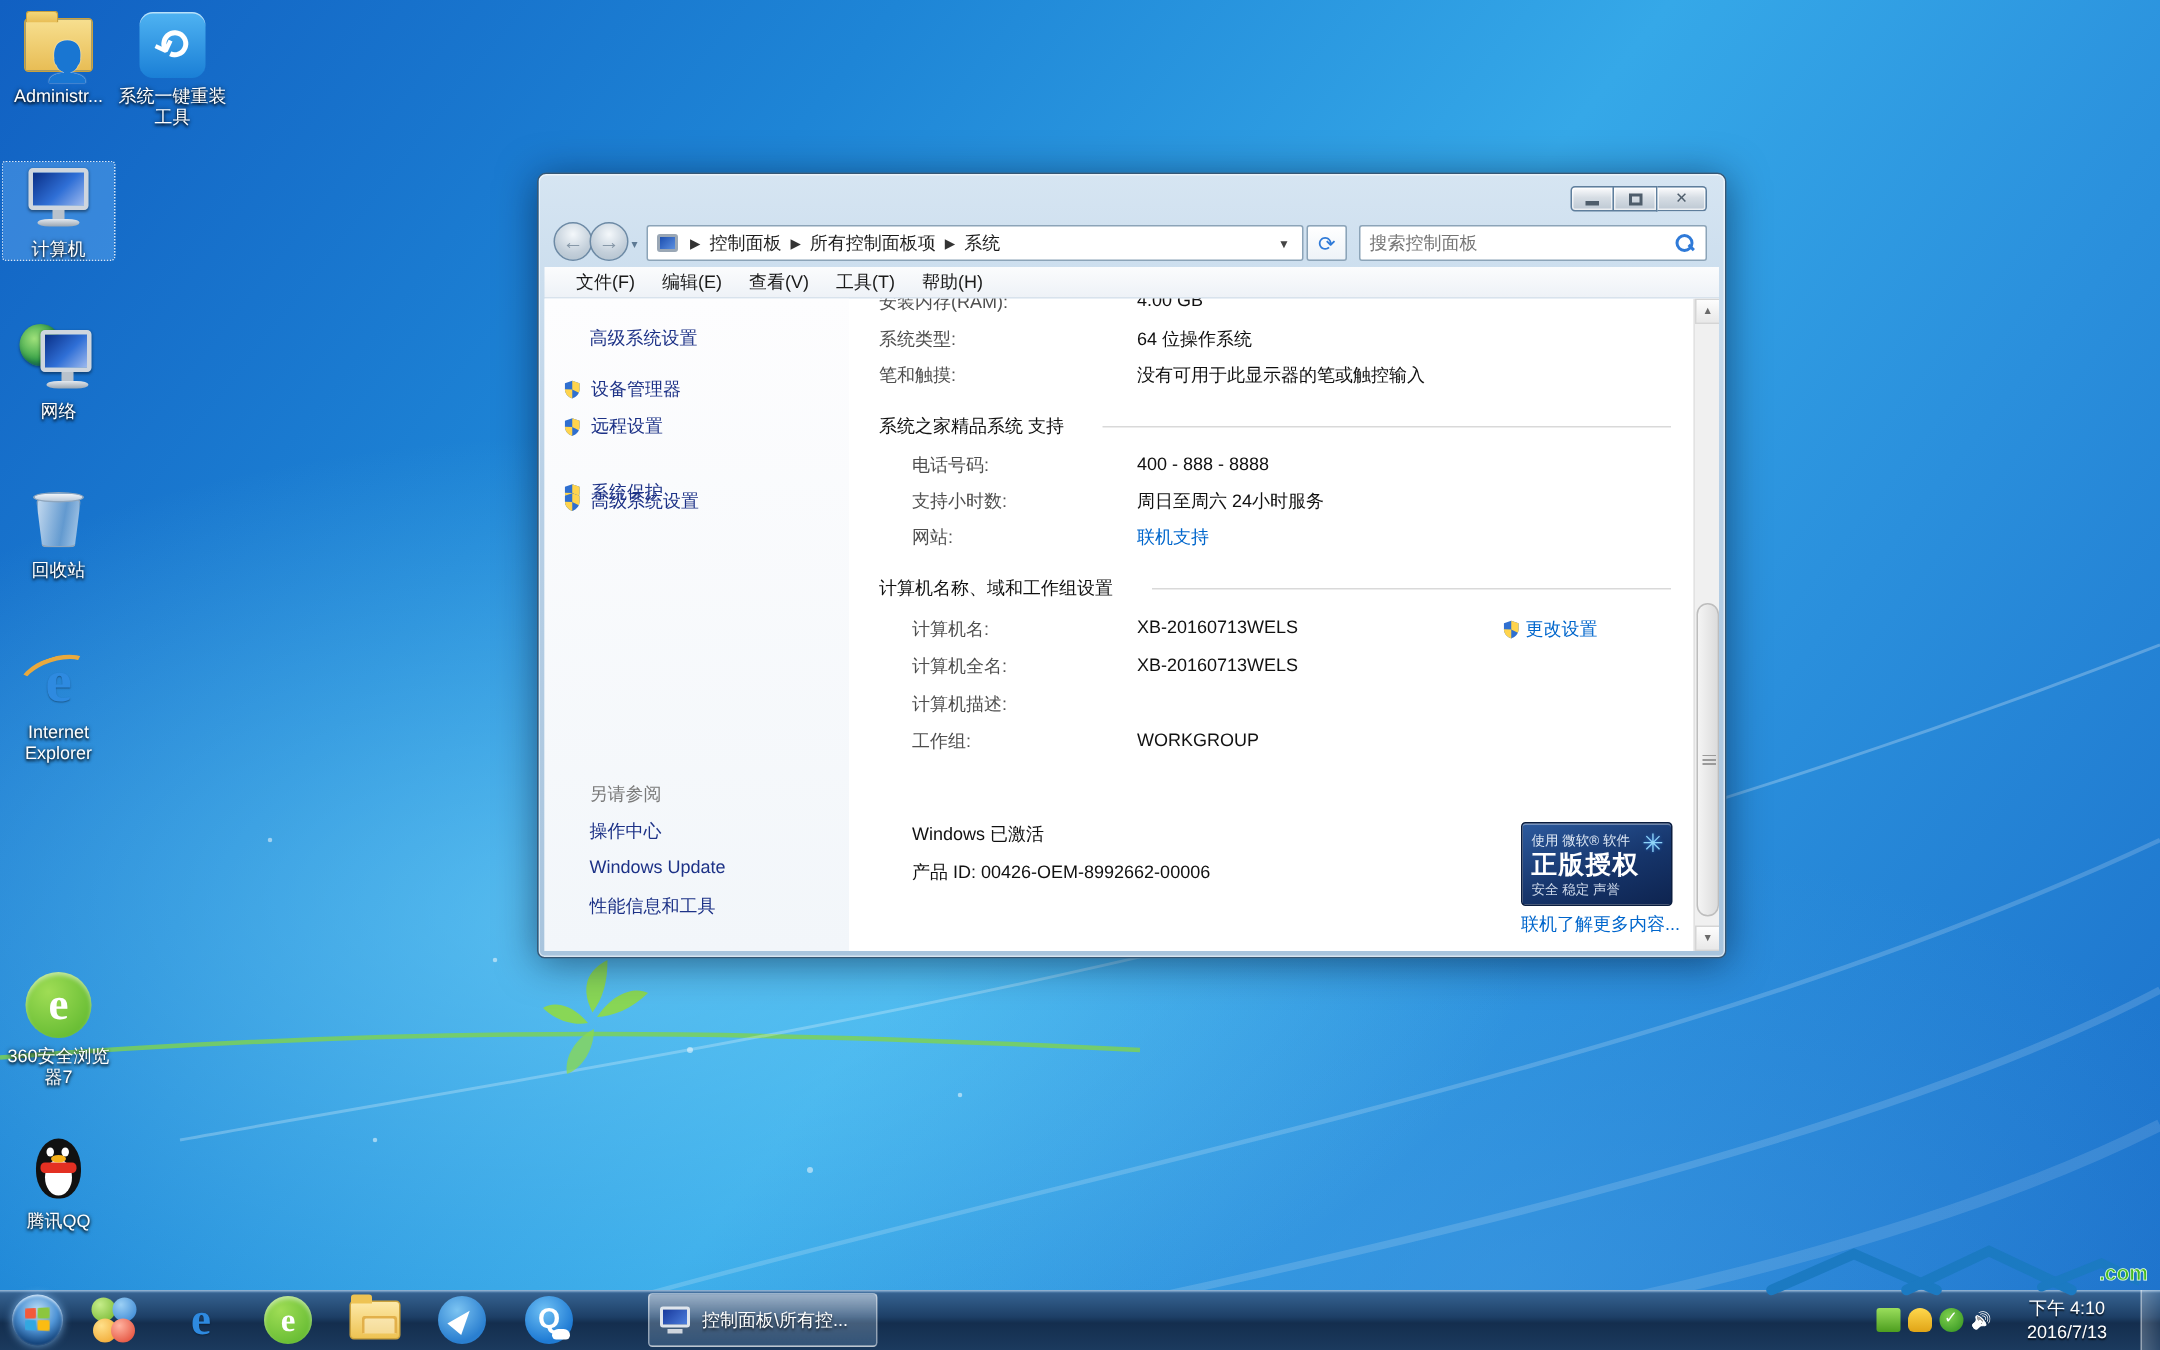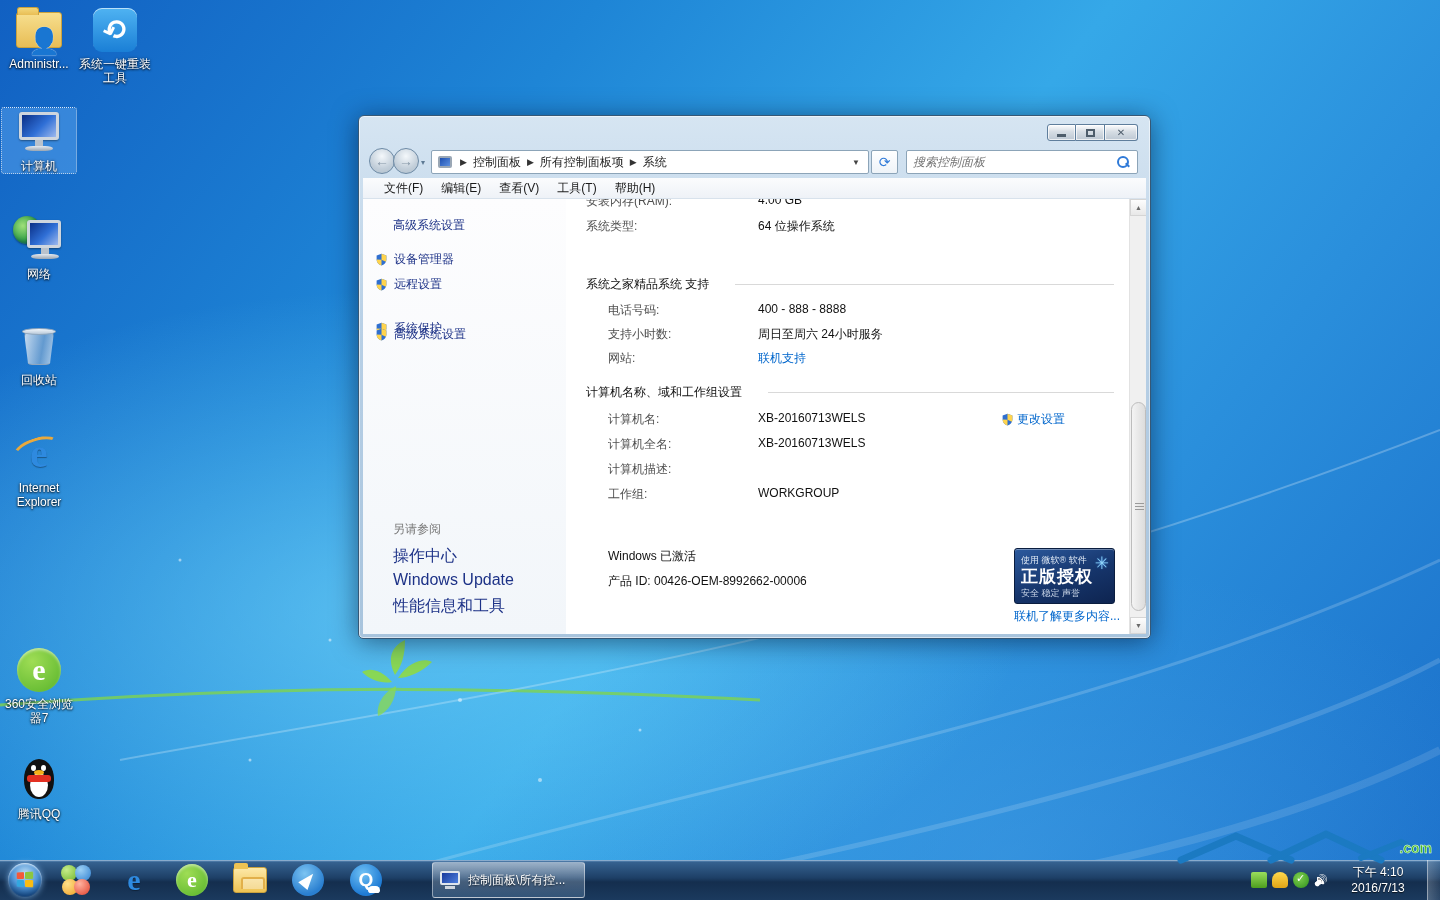--- a/index.html
+++ b/index.html
@@ -77,36 +77,36 @@
   .nav-back { left:10px; } .nav-fwd { left:34px; }
   .nav-chevron { position:absolute; left:62px; top:12px; font-size:8px; color:#5d7astro; color:#5d7a94; }
   .addressbar { position:absolute; left:72px; top:4px; width:438px; height:24px; background:#fff; border:1px solid #8ca4b8; border-radius:2px; display:flex; align-items:center; font-size:12px; color:#1e1e1e; }
   .addr-icon { margin:0 4px 0 6px; }
   .mini-monitor { display:inline-block; width:14px; height:12px; background:linear-gradient(135deg,#1d4fb0,#5b8fe0); border:2px solid #9aa7b5; border-radius:2px; }
   .crumb { padding:0 2px; white-space:nowrap; }
   .crumb-sep { color:#333; font-size:9px; padding:0 4px; }
   .addr-drop { margin-left:auto; padding-right:8px; color:#444; font-size:8px; }
   .refresh-btn { position:absolute; left:512px; top:4px; width:27px; height:24px; background:linear-gradient(#fff,#eef3f8); border:1px solid #8ca4b8; border-radius:2px; color:#2f7ad8; font-size:14px; display:flex; align-items:center; justify-content:center; }
   .searchbox { position:absolute; left:547px; top:4px; width:232px; height:24px; background:#fff; border:1px solid #8ca4b8; border-radius:2px; display:flex; align-items:center; }
-  .searchbox input { flex:1; border:none; outline:none; font-size:12px; padding:0 6px; font-style:italic; color:#ef4444; background:transparent; font-family:inherit; }
+  .searchbox input { flex:1; border:none; outline:none; font-size:12px; padding:0 6px; color:#ef4444; background:transparent; font-family:inherit; }
   .search-mag { margin-right:7px; width:13px; height:13px; position:relative; }
   .search-mag::before { content:""; position:absolute; left:0; top:0; width:8px; height:8px; border:2px solid #2f7ad8; border-radius:50%; }
   .search-mag::after { content:""; position:absolute; left:8px; top:8px; width:5px; height:2px; background:#2f7ad8; transform:rotate(45deg); }
 
   .menubar { position:absolute; left:4px; right:4px; top:62px; height:21px; background:linear-gradient(#fbfcfd,#eef2f7); border-bottom:1px solid #d8e2ec; display:flex; align-items:center; padding-left:12px; }
   .menu-item { font-size:12px; color:#1a1a1a; padding:0 9px; }
 
   .content { position:absolute; left:4px; right:4px; top:83px; bottom:4px; background:#fff; overflow:hidden; }
 
   .sidebar { position:absolute; left:0; top:0; bottom:0; width:203px; background:linear-gradient(#fdfdfe,#f2f6fa); }
   .sb-home { position:absolute; left:30px; top:18px; font-size:12px; color:#1d3287; }
   .sb-task { position:absolute; left:12px; display:flex; align-items:center; font-size:12px; color:#1d3287; }
   .sb-task .shield { margin-right:6px; }
   .sb-gray { position:absolute; left:30px; font-size:12px; color:#7a7a7a; }
-  .sb-link { position:absolute; left:30px; font-size:16px; color:#1d3287; }
+  .sb-link { position:absolute; left:30px; font-size:12px; color:#1d3287; }
 
   .shield { display:inline-block; width:13px; height:13px; }
 
   .main { position:absolute; left:203px; top:0; bottom:0; right:17px;text-decoration:underline; }
   .row { position:absolute; display:flex; font-size:12px; }
   .row .lab { color:#4f4f4f; width:172px; }
   .row .lab.ind { padding-left:22px; }
   .row .val { color:#111; }
   .sec-head { position:absolute; left:20px; right:15px; display:flex; align-items:center; font-size:12px; color:#111; white-space:nowrap;gap:18px; }
   .sec-head .rule { flex:1; height:1px; background:#d9d9d9; margin-left:8px; }
@@ -387,20 +387,24 @@
       <div class="main">
 
         <div class="row" style="left:20px; top:-6px;">
           <span class="lab">安装内存(RAM):</span>
           <span class="val">4.00 GB</span>
         </div>
         <div class="row" style="left:20px; top:19px;">
           <span class="lab">系统类型:</span>
           <span class="val">64 位操作系统</span>
         </div>
+        <div class="row" style="left:20px; top:43px;">
+          <span class="lab">笔和触摸:</span>
+          <span class="val">没有可用于此显示器的笔或触控输入</span>
+        </div>
 
         <div class="sec-head" style="top:77px;">
           <span>系统之家精品系统 支持</span>
             <span class="rule"></span>
         </div>
         <div class="row" style="left:20px; top:103px;">
           <span class="lab ind">电话号码:</span>
           <span class="val">400 - 888 - 8888</span>
         </div>
         <div class="row" style="left:20px; top:127px;">

